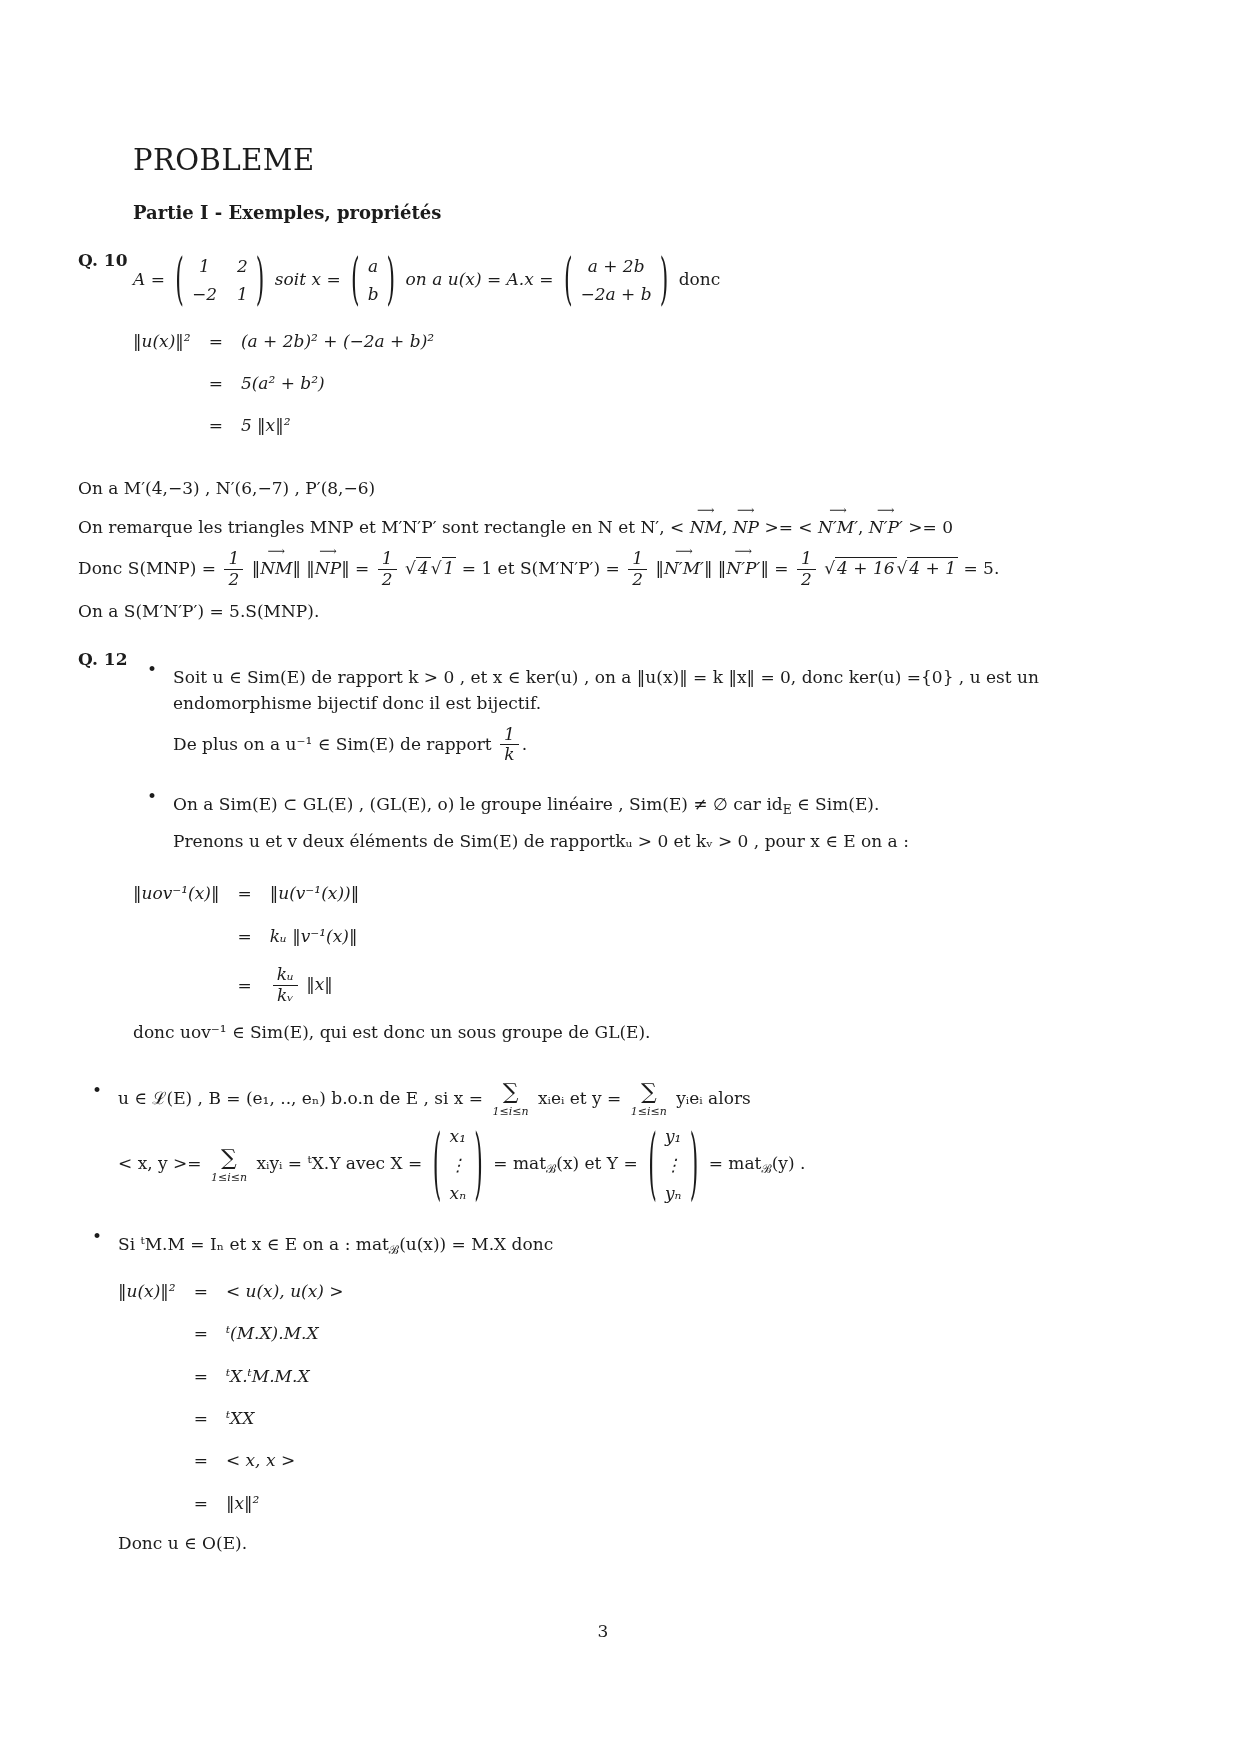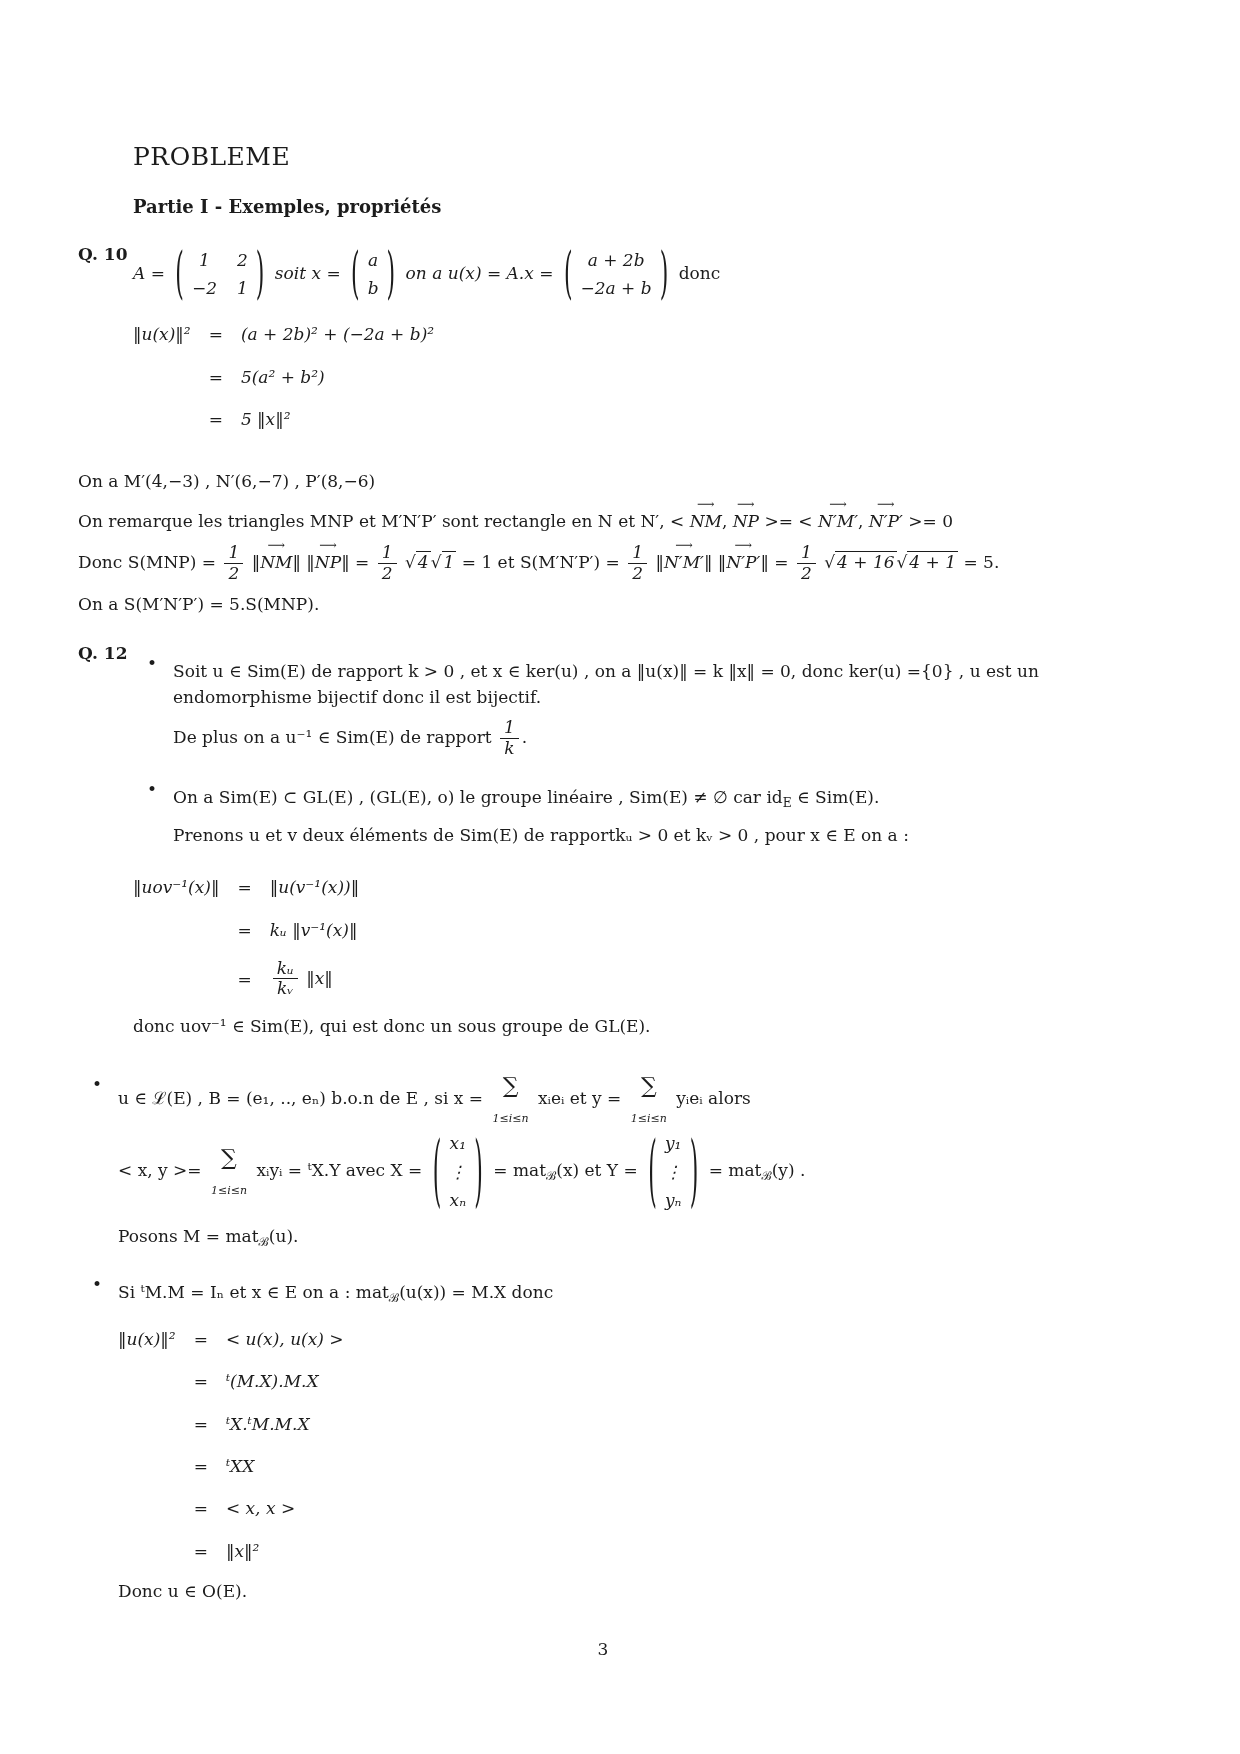--- a/index.html
+++ b/index.html
@@ -10,21 +10,21 @@
     color:#1c1c1c;
     line-height:1.55;
   }
   .doc{
     box-sizing:border-box;
     min-height:1754px;
     display:flex;
     flex-direction:column;
     padding:138px 112px 110px 78px;
   }
-  h1.title{font-size:25px;font-weight:400;margin:0 0 16px 55px;letter-spacing:0.5px;}
+  h1.title{font-size:29px;font-weight:400;margin:0 0 16px 55px;letter-spacing:0.5px;}
   h2.subtitle{font-size:18px;font-weight:700;margin:0 0 20px 55px;}
   .question{display:flex;margin-bottom:14px;}
   .qlabel{flex:0 0 55px;font-weight:700;}
   .qbody{flex:1;min-width:0;}
   .mline{margin:4px 0;}
   .para{margin:8px 0;}
   .math{font-style:italic;}
   
   .mtx{display:inline-flex;align-items:center;vertical-align:middle;margin:0 5px;}
   .paren{display:inline-block;line-height:1;font-style:normal;font-size:22px;}
@@ -49,21 +49,21 @@
   .vec{position:relative;font-style:italic;display:inline-block;}
   .vec::before{content:"⟶";position:absolute;left:50%;transform:translateX(-50%);top:-0.95em;font-size:0.72em;font-style:normal;}
   .has-vec{line-height:2.15;}
   
   .sqrt{white-space:nowrap;font-style:italic;}
   .sqrt .sign{font-style:normal;}
   .sqrt .rad{border-top:1.2px solid #1c1c1c;padding:0 2px;}
   
   .sum{display:inline-flex;flex-direction:column;align-items:center;vertical-align:middle;line-height:1;margin:0 4px;}
   .sum .sigma{font-size:22px;font-style:normal;}
-  .sum .limits{font-size:11px;margin-top:16px;font-style:italic;}
+  .sum .limits{font-size:11px;margin-top:3px;font-style:italic;}
   .sub{font-size:0.72em;}
   
   .bullet-item{display:flex;margin:10px 0;}
   .bullet-marker{flex:0 0 26px;margin-left:14px;}
   .bullet-body{flex:1;min-width:0;}
   .footer{margin-top:auto;text-align:center;}
 </style>
 </head>
 <body>
 
@@ -243,23 +243,20 @@
                 <span class="paren paren-l"></span>
                 <span class="mtx-grid cols-1">
                   <span>y₁</span>
                   <span>⋮</span>
                   <span>yₙ</span>
                 </span>
                 <span class="paren paren-r"></span>
               </span><span> = mat</span><sub class="sub">ℬ</sub><span>(y) .</span>
           </div>
 
-          <p class="para">
-            <span>Posons M = mat</span><sub class="sub">ℬ</sub><span>(u).</span>
-          </p>
         </div>
       </div>
 
       <div class="bullet-item">
         <span class="bullet-marker">•</span>
         <div class="bullet-body">
           <p class="para">
             <span>Si ᵗM.M = Iₙ et x ∈ E on a : mat</span><sub class="sub">ℬ</sub><span>(u(x)) = M.X donc</span>
           </p>
 

